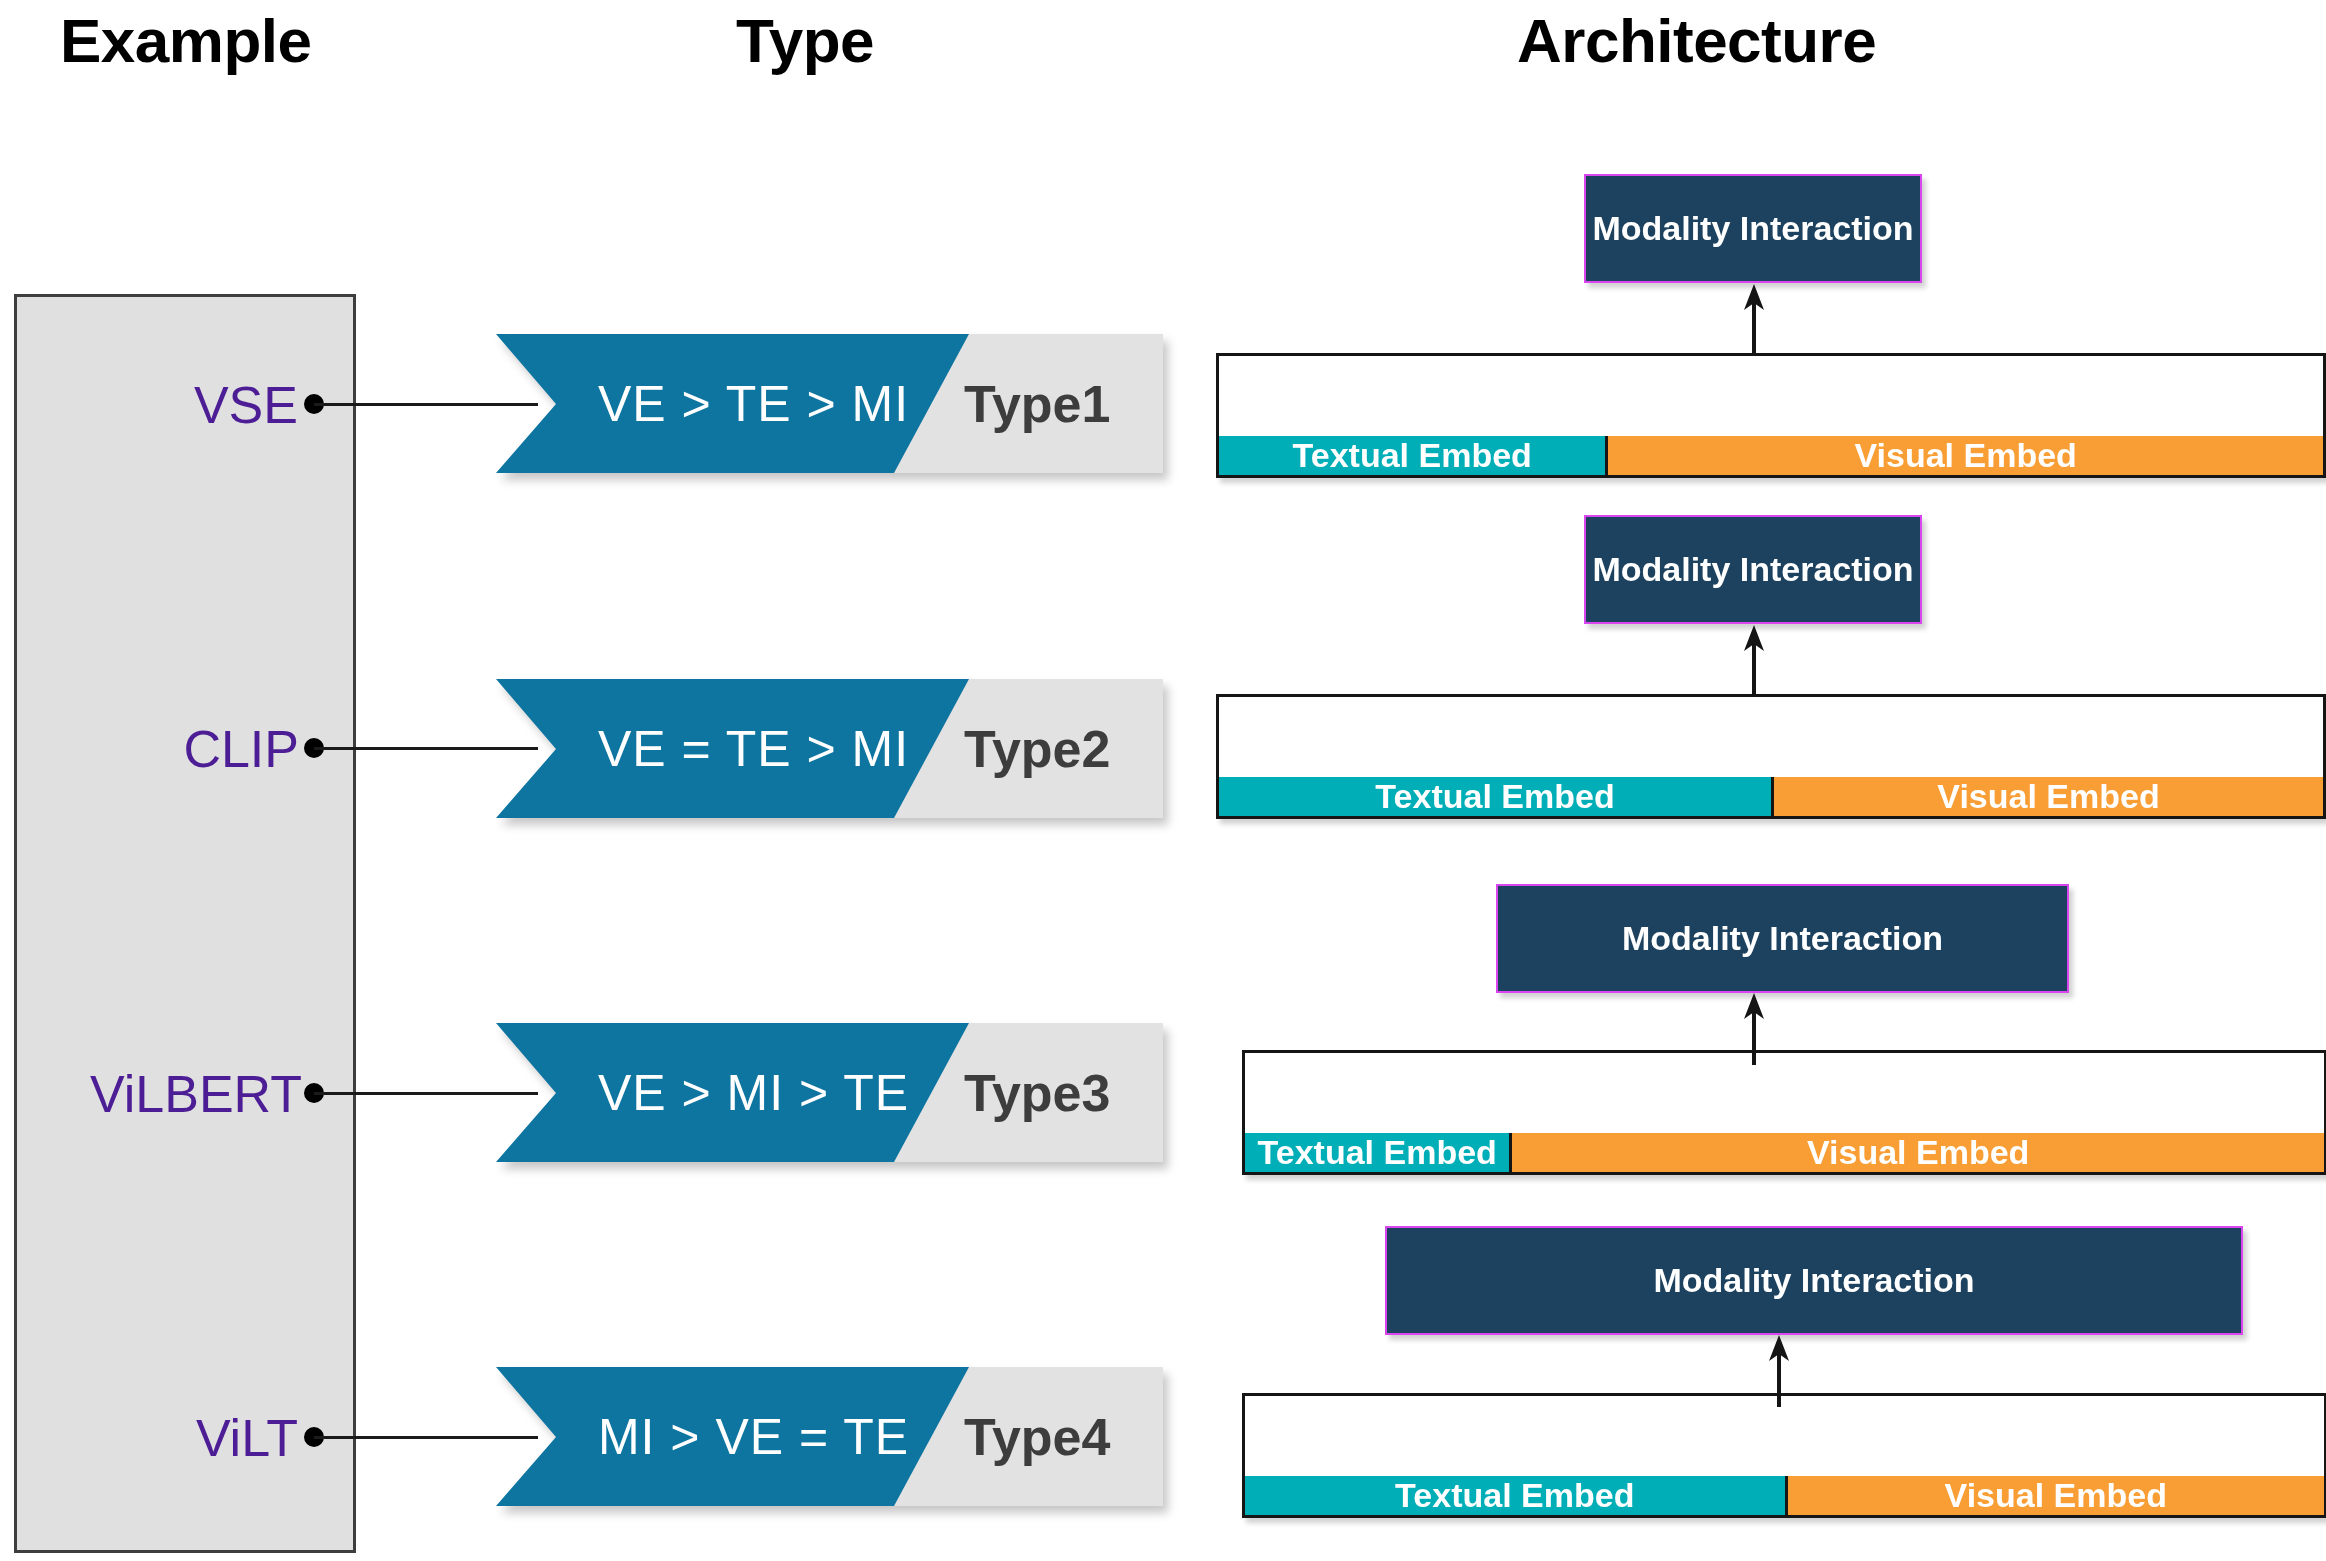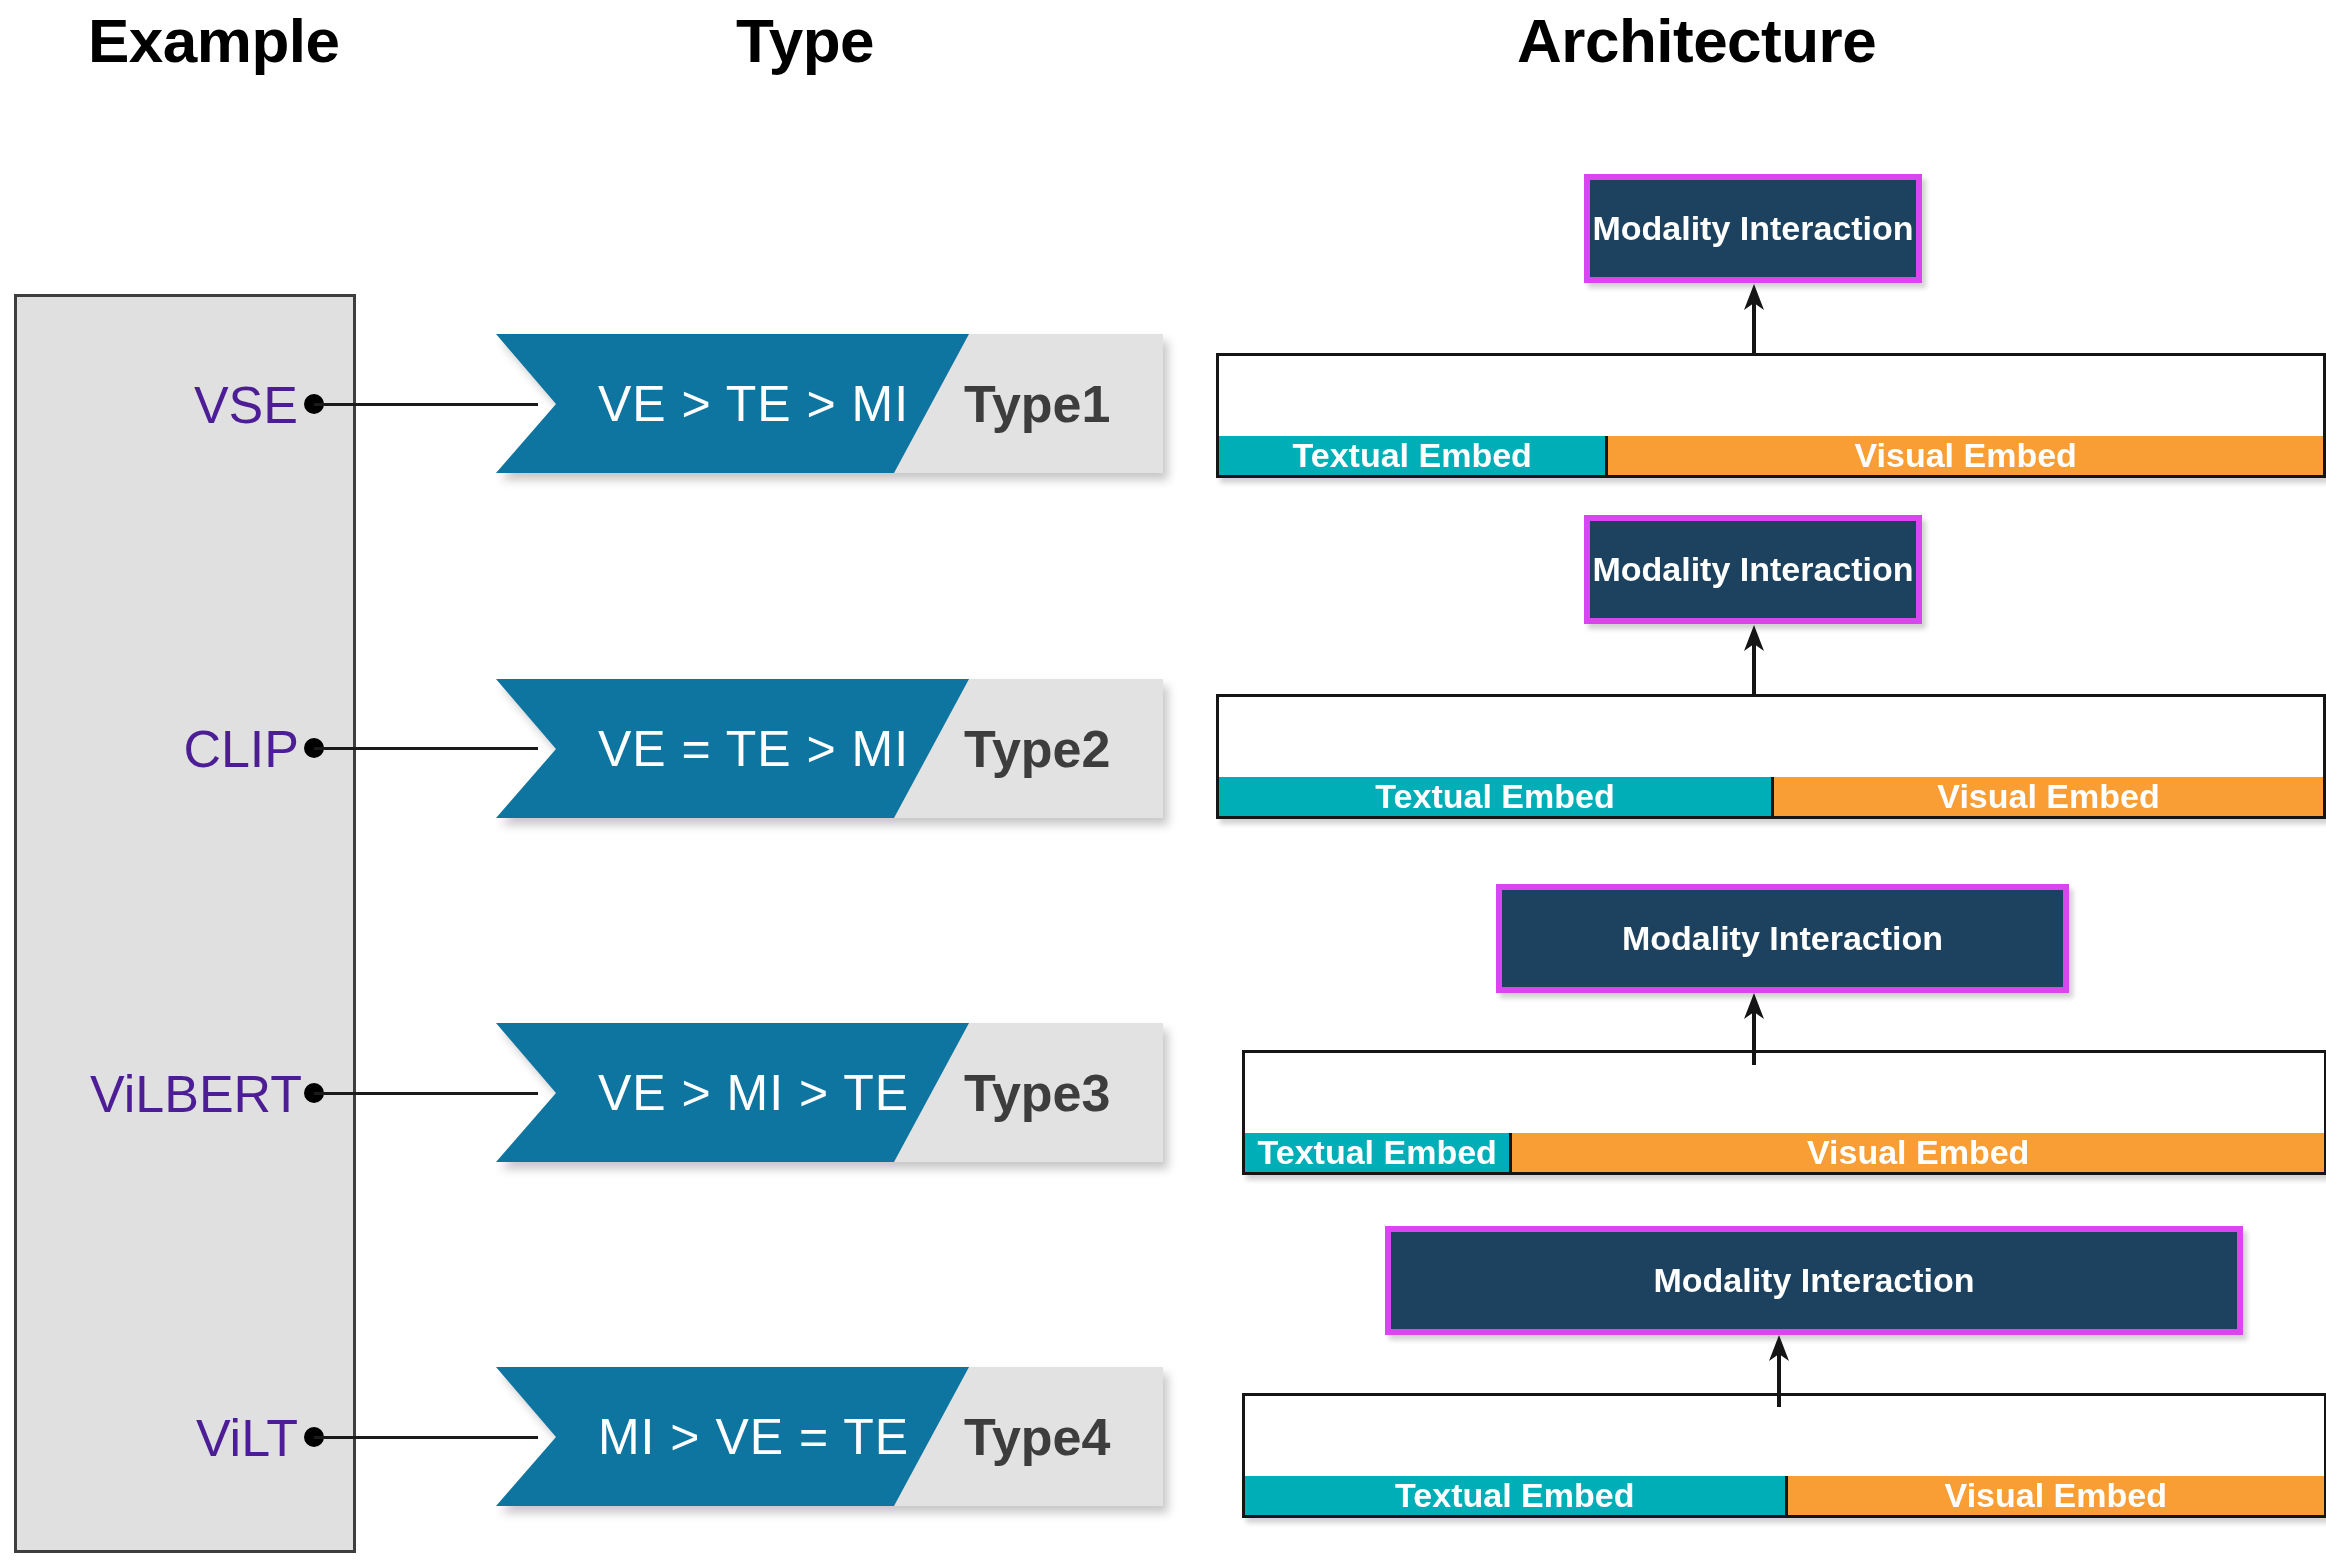--- a/index.html
+++ b/index.html
@@ -22,21 +22,21 @@
   
   .col-header {
     position: absolute;
     font-weight: bold;
     color: #000000;
     font-size: 62px;
     letter-spacing: -0.5px;
     white-space: nowrap;
     line-height: 1;
   }
-  #hdr-example { left: 60px;  top: 10px; margin-left: 28px; }
+  #hdr-example { left: 60px;  top: 10px; }
   #hdr-type    { left: 736px; top: 10px; }
   #hdr-arch    { left: 1517px; top: 10px; }
 
   
   #example-panel {
     position: absolute;
     left: 14px;
     top: 294px;
     width: 342px;
     height: 1259px;
@@ -116,21 +116,21 @@
     align-items: center;
     justify-content: flex-start;
     color: #3d3d3d;
     font-size: 52px;
     font-weight: bold;
     white-space: nowrap;
   }
   .mi-block {
     position: absolute;
     background: #1d425f;
-    border: 6px solid #d946ef;
+    border: 2px solid #d946ef;
     box-sizing: border-box;
     display: flex;
     align-items: center;
     justify-content: center;
     color: #ffffff;
     font-weight: bold;
     font-size: 34px;
     white-space: nowrap;
     box-shadow: 4px 5px 5px rgba(0,0,0,0.18);
   }

